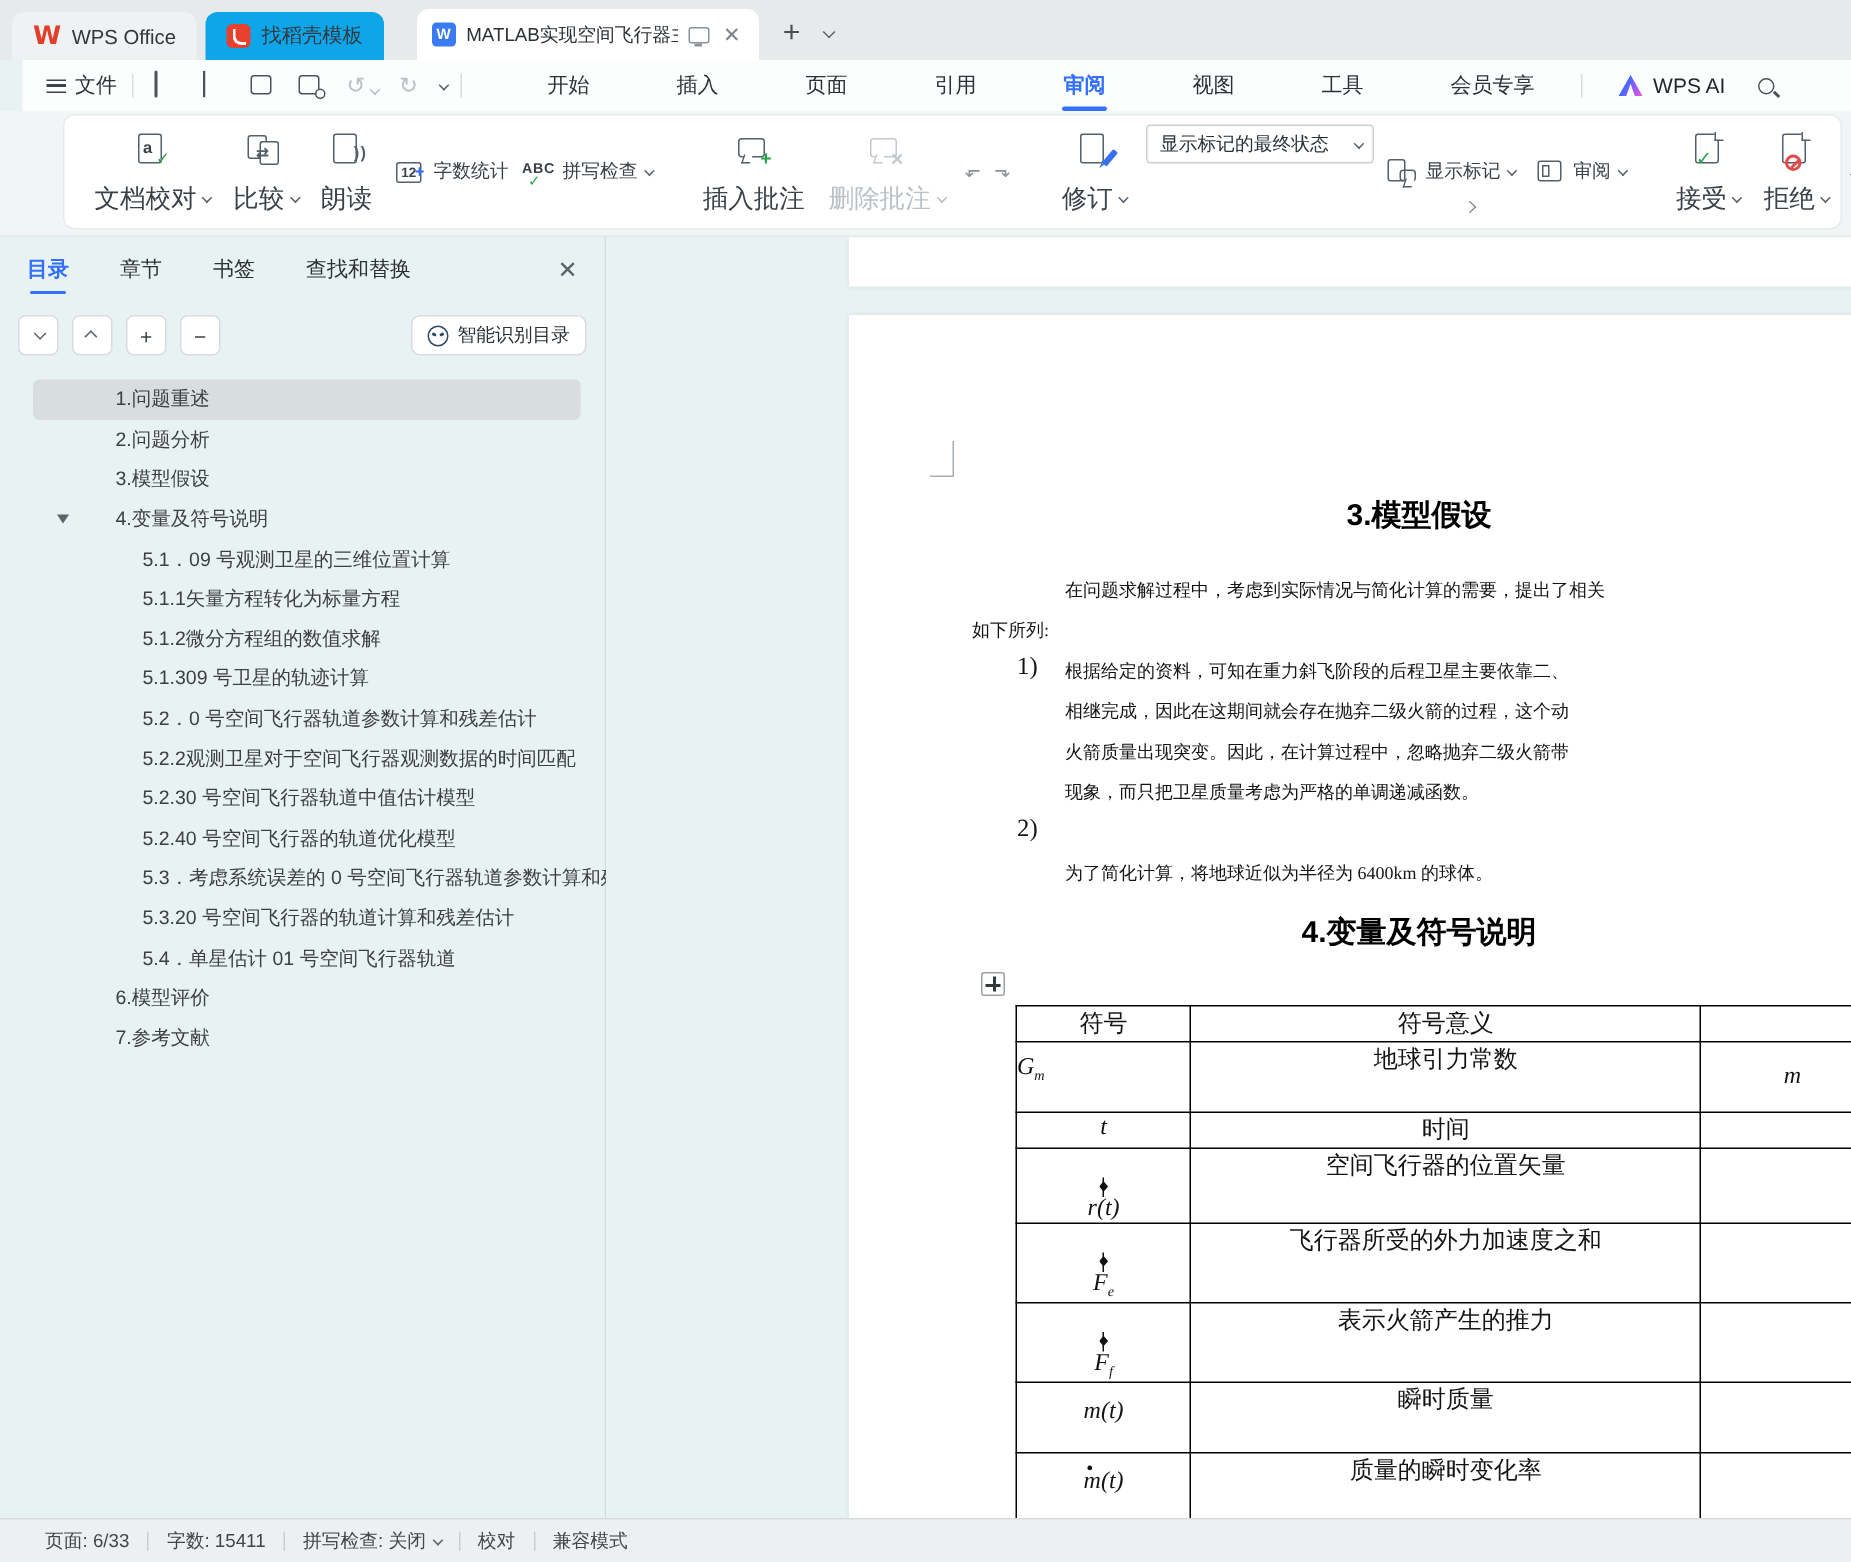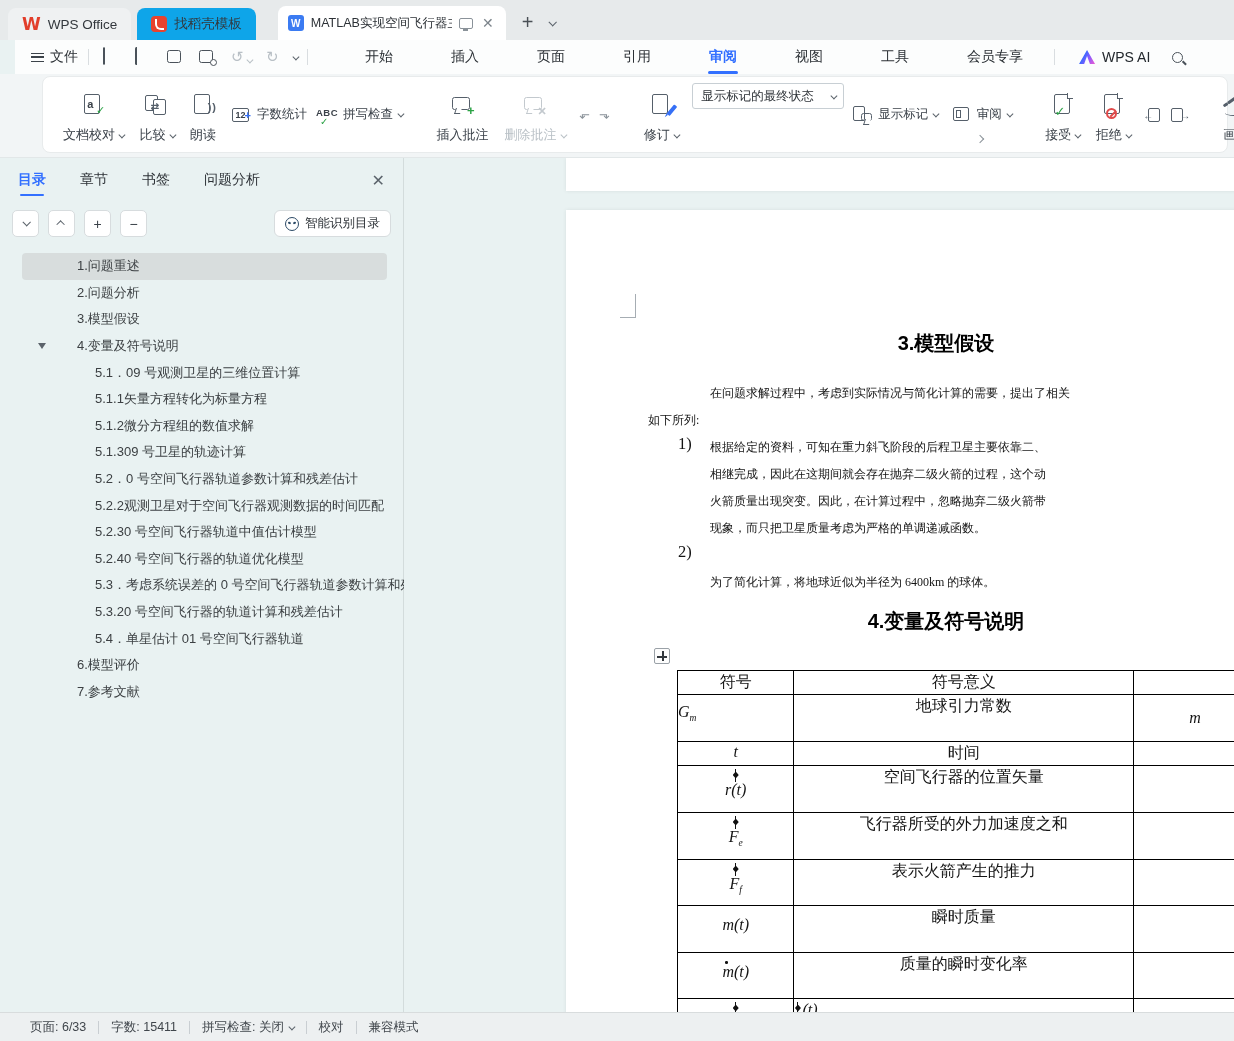--- a/index.html
+++ b/index.html
@@ -44,21 +44,21 @@
   .ai-logo { width:16px; height:14px; background:linear-gradient(120deg,#2f6bff 30%,#8a5bff 60%,#f05bd0 100%); clip-path:polygon(50% 0,100% 100%,68% 100%,50% 42%,32% 100%,0 100%); }
   .search-ic { width:11px; height:11px; border:1.6px solid #4a525a; border-radius:50%; position:relative; margin-left:22px; }
   .search-ic::after { content:""; position:absolute; left:9px; top:9px; width:5px; height:1.6px; background:#4a525a; transform:rotate(45deg); }
 
   
   .ribbonwrap { position:absolute; left:0; top:74px; width:100%; height:84px; background:#f2f5f6; border-bottom:1px solid #e2e7e8; }
   .ribbon { position:absolute; left:42px; right:6px; top:2px; bottom:4px; background:#fff; border:1px solid #e8ebec; border-radius:8px; display:flex; align-items:stretch; padding:6px 4px; }
   .rgroup { display:flex; align-items:stretch; padding:0 8px; }
   .rsep { width:1px; background:#e4e8ea; margin:6px 2px; }
   .rbtn { display:flex; flex-direction:column; align-items:center; justify-content:flex-end; gap:7px; padding:2px 8px; }
-  .rlabel { font-size:13px; color:#3a4149; display:flex; align-items:center; gap:4px; white-space:nowrap; }
+  .rlabel { font-size:17px; color:#3a4149; display:flex; align-items:center; gap:4px; white-space:nowrap; }
   .rbtn.disabled .rlabel, .rsmall.disabled { color:#b9c0c6; }
   .rcol { display:flex; flex-direction:row; justify-content:flex-end; gap:9px; padding:0 6px; }
   .rsmall { display:flex; align-items:center; gap:5px; font-size:12.5px; color:#3a4149; white-space:nowrap; }
   .ric { position:relative; width:26px; height:26px; flex:none; }
   .ric .doc { position:absolute; left:4px; top:1px; width:16px; height:20px; border:1.5px solid #555f6a; border-radius:2px; background:#fff; }
   .ric .fold { position:absolute; right:3px; top:0; width:6px; height:6px; border-left:1.5px solid #555f6a; border-bottom:1.5px solid #555f6a; background:#fff; }
   .badge { position:absolute; font-weight:bold; }
   .ck { color:#2ba245; font-family:"DejaVu Sans",sans-serif; font-weight:bold; }
   .ric .ck { position:absolute; font-size:12px; }
   .no-entry { position:absolute; width:11px; height:11px; border:2px solid #e04b4b; border-radius:50%; }
@@ -124,21 +124,21 @@
   .h-doc { position:absolute; width:100%; text-align:center; font-family:"Liberation Sans",sans-serif; font-weight:bold; font-size:20px; color:#000; }
   .dline { position:absolute; white-space:nowrap; font-size:12px; line-height:27px; }
   .dnum { position:absolute; font-size:16.5px; }
 
   
   .dtable { position:absolute; left:111px; top:460px; border-collapse:collapse; table-layout:fixed; }
   .dtable td { border:1.4px solid #000; text-align:center; vertical-align:top; font-size:16px; padding-top:1px; }
   .dtable .c1 { width:123px; }
   .dtable .c2 { width:363px; }
   .dtable .c3 { width:201px; text-align:left; }
-  .sym { display:flex; flex-direction:column; align-items:center; line-height:1.05; padding-top:2px; font-style:italic; font-size:16px; }
+  .sym { display:flex; flex-direction:column; align-items:center; line-height:1.05; padding-top:18px; font-style:italic; font-size:16px; }
   .sym sub { font-size:9.5px; font-style:italic; }
   .vec { display:inline-block; position:relative; width:7px; height:13px; }
   .vec::before { content:""; position:absolute; left:3px; top:0; width:1px; height:13px; background:#111; }
   .vec::after { content:""; position:absolute; left:0.5px; top:2.5px; width:6px; height:7px; background:#111; clip-path:polygon(50% 0,100% 50%,50% 100%,0 50%); }
   .mdot { position:relative; }
   .mdot::before { content:""; position:absolute; left:3px; top:-2px; width:2.5px; height:2.5px; border-radius:50%; background:#111; }
   .handle { position:absolute; left:88px; top:438px; width:16px; height:16px; border:1px solid #9aa1a7; background:#fdfdfd; border-radius:2px; }
   .handle::before { content:""; position:absolute; left:7px; top:2px; width:1.6px; height:10px; background:#33383d; }
   .handle::after { content:""; position:absolute; left:2px; top:7px; width:10px; height:1.6px; background:#33383d; }
 
@@ -437,21 +437,21 @@
  </div>
 </div>
 
 <div class="main">
 
   <aside class="sidebar">
     <div class="stabs">
       <span class="stab active">目录</span>
       <span class="stab">章节</span>
       <span class="stab">书签</span>
-      <span class="stab">问题分析</span>
+      <span class="stab">查找和替换</span>
       <span class="sclose">✕</span>
     </div>
     <div class="stools">
       <span class="sqbtn">
           <span class="chev"></span>
         </span>
       <span class="sqbtn">
           <span class="chev up"></span>
         </span>
       <span class="sqbtn">+</span>

